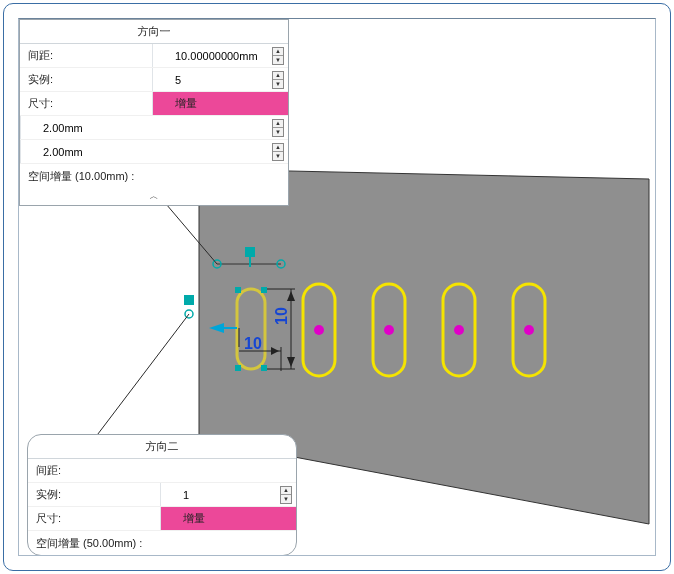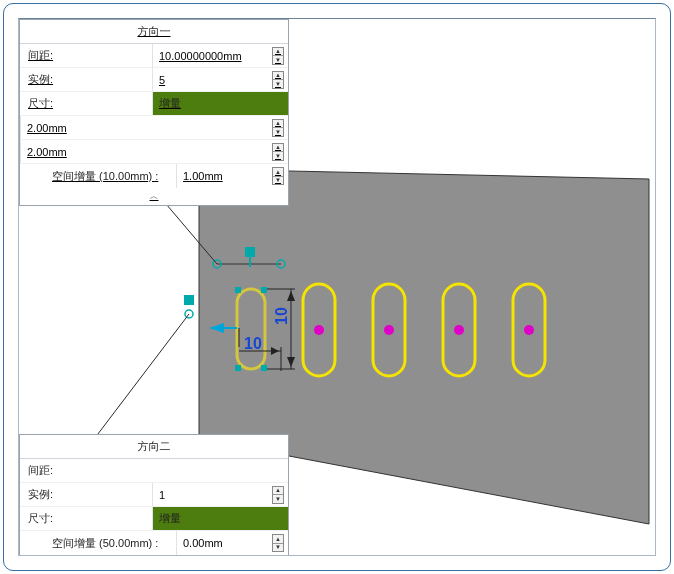--- a/index.html
+++ b/index.html
@@ -29,51 +29,51 @@
     background: #ffffff;
     overflow: hidden;
   }
 
   
   .panel {
     position: absolute;
     background: #ffffff;
     border: 1px solid #9aa4ac;
   }
-  .panel.p1 { top: 0; left: 0; width: 270px; text-decoration: underline; }
-  .panel.p2 { bottom: -1px; left: 0; width: 270px; }
+  .panel.p1 { top: 0; left: 0; width: 270px; }
+  .panel.p2 { bottom: -1px; left: 8px; width: 270px; border-radius: 14px; }
   .panel-header {
     text-align: center;
     padding: 4px 0;
     border-bottom: 1px solid #d0d6db;
     color: #222;
   }
   .row {
     display: flex;
     align-items: center;
     height: 24px;
     border-bottom: 1px solid #f0f0f0;
   }
-  .row:last-child { border-bottom: none; margin-left: 24px; }
+  .row:last-child { border-bottom: none; }
   .row .lbl {
     width: 132px;
     padding-left: 8px;
     color: #222;
   }
   .row .val {
     flex: 1;
     display: flex;
     align-items: center;
     border-left: 1px solid #e0e4e8;
-    padding-left: 6px;
+    padding-left: 22px;
     height: 100%;
     position: relative;
   }
   .row.grayval .val {
-    background: #4d7c0f;
+    background: #ec4899;
     color: #222;
     font-weight: 500;
   }
   .spinner {
     width: 12px;
     height: 18px;
     border: 1px solid #888;
     background: #f2f2f2;
     display: flex;
     flex-direction: column;
@@ -231,27 +231,20 @@
             <div class="val">
               <span>2.00mm</span>
               <div class="spinner">
                 <div class="up">▲</div>
                 <div class="dn">▼</div>
               </div>
             </div>
           </div>
           <div class="row">
             <div class="lbl">空间增量 (10.00mm) :</div>
-            <div class="val">
-              <span>1.00mm</span>
-              <div class="spinner">
-                <div class="up">▲</div>
-                <div class="dn">▼</div>
-              </div>
-            </div>
           </div>
         </div>
       <div class="collapse-caret">︿</div>
     </div>
 
     <div class="panel p2">
       <div class="panel-header">方向二</div>
       <div id="panel2-rows">
           <div class="row">
             <div class="lbl">间距:</div>
@@ -267,25 +260,18 @@
             </div>
           </div>
           <div class="row grayval">
             <div class="lbl">尺寸:</div>
             <div class="val">
               <span>增量</span>
             </div>
           </div>
           <div class="row">
             <div class="lbl">空间增量 (50.00mm) :</div>
-            <div class="val">
-              <span>0.00mm</span>
-              <div class="spinner">
-                <div class="up">▲</div>
-                <div class="dn">▼</div>
-              </div>
-            </div>
           </div>
         </div>
     </div>
 
   </div>
 </div>
 
 </body></html>

